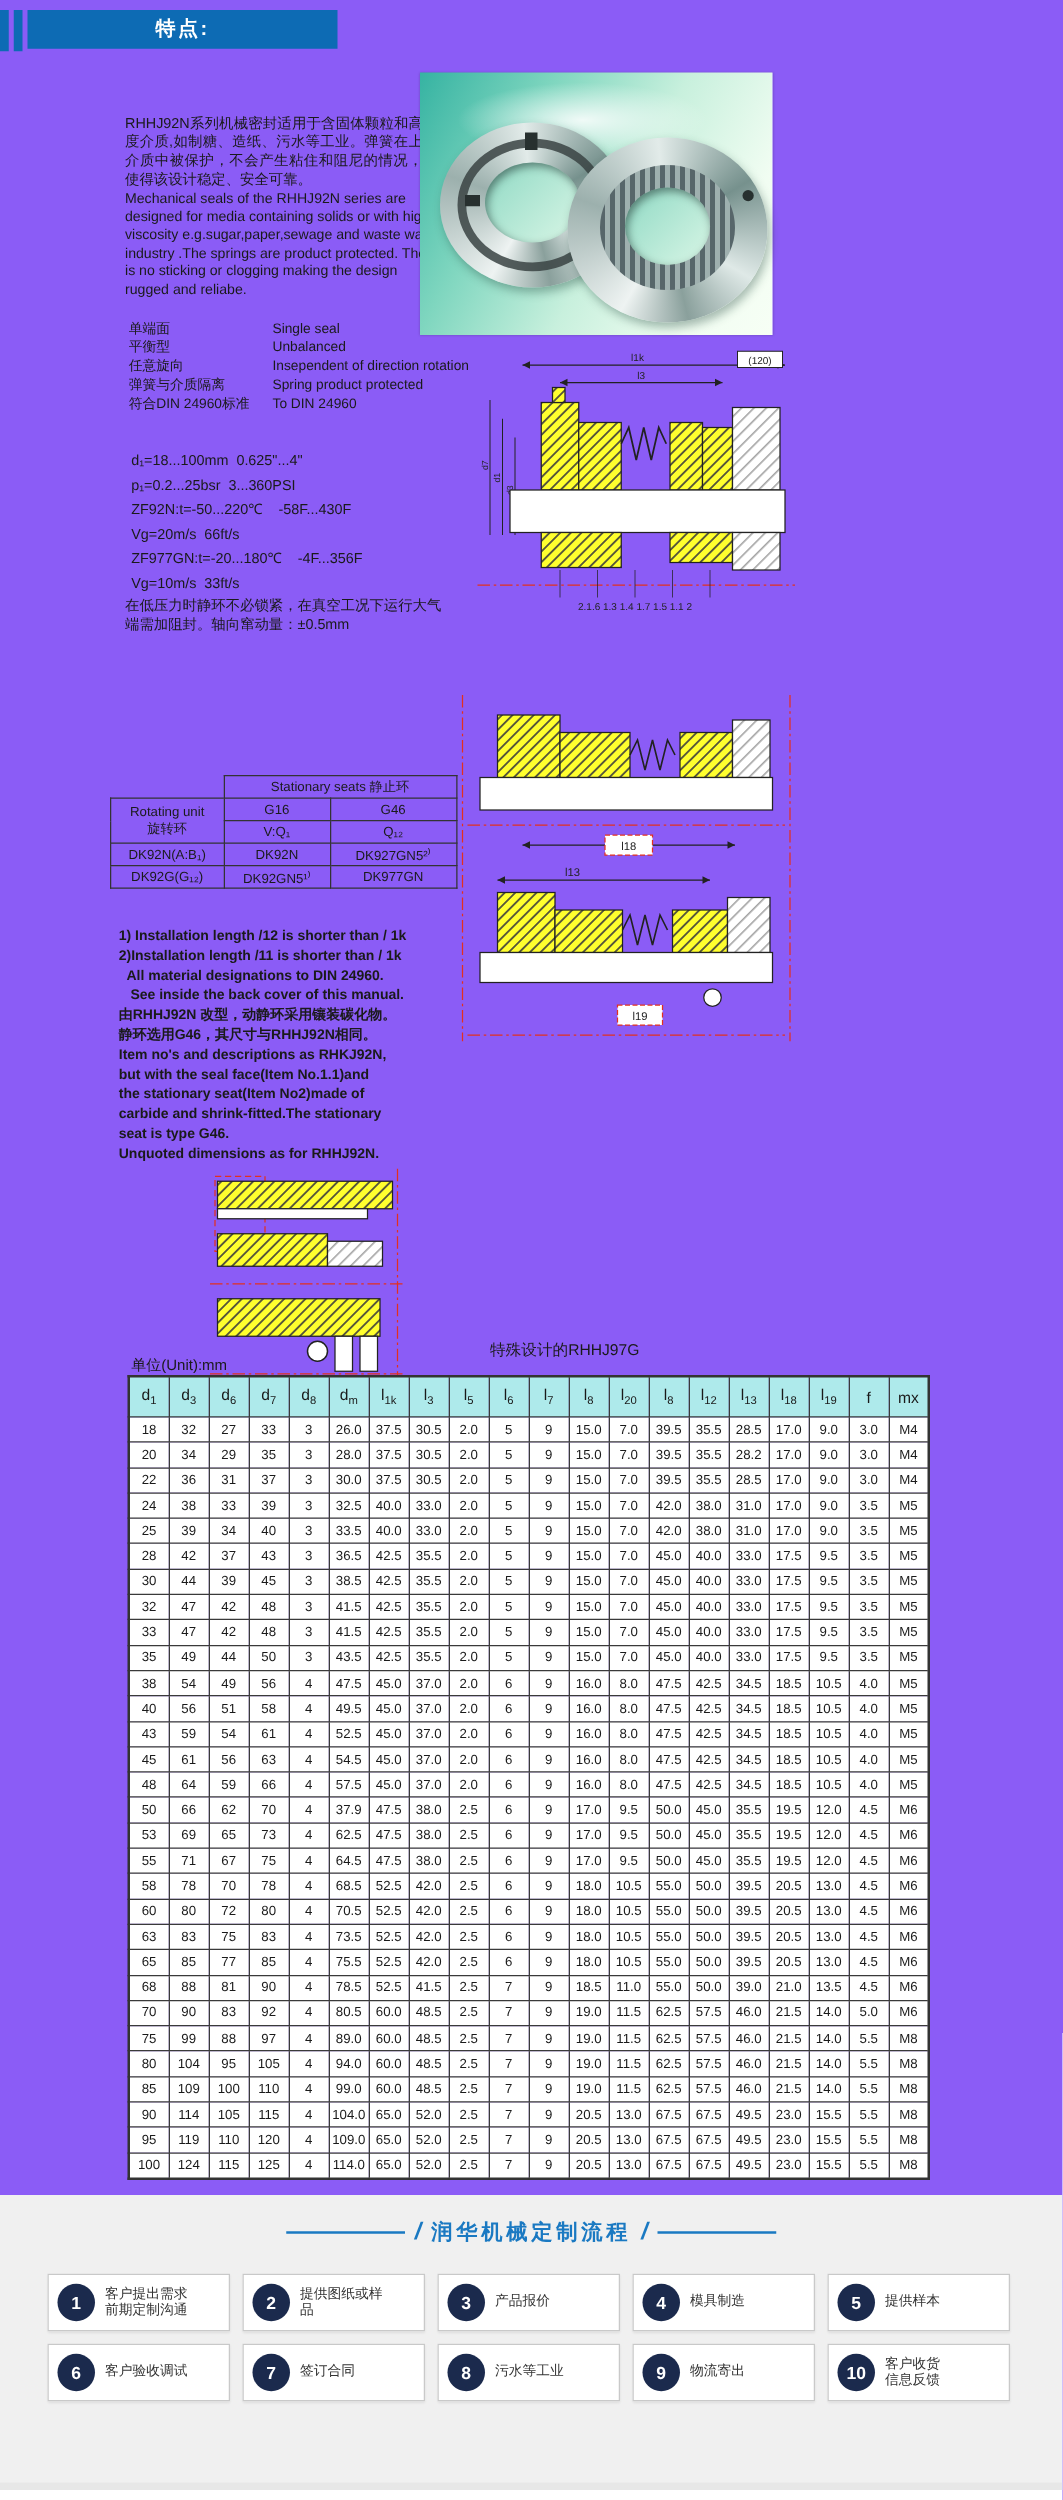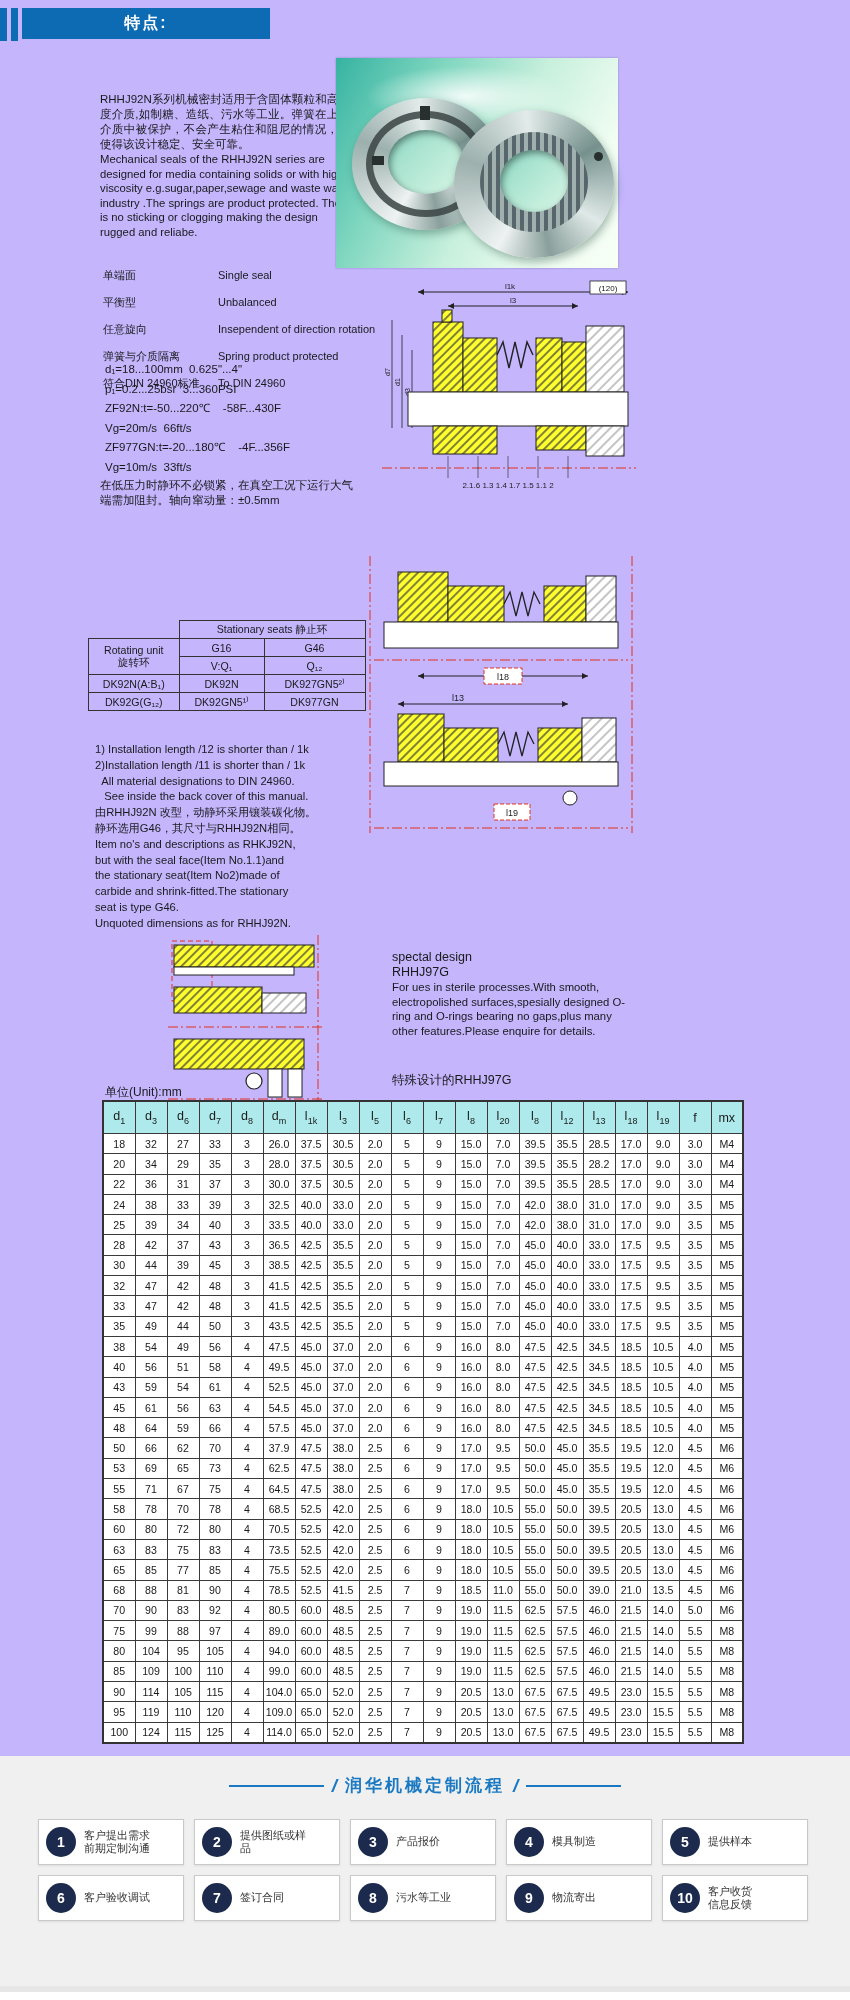--- a/index.html
+++ b/index.html
@@ -1,26 +1,26 @@
 <!DOCTYPE html>
 <html><head>
 <meta charset="utf-8">
 <style>
   html,body{margin:0;padding:0;background:#ffffff;}
-  #canvas{position:relative;width:850px;height:1992px;background:#c4b5fd;overflow:hidden;
+  #canvas{position:relative;width:850px;height:1992px;background:#8b5cf6;overflow:hidden;
           font-family:"Liberation Sans",sans-serif;color:#1a1a1a;}
   .abs{position:absolute;}
   
   .hbar{background:#0d6bb4;}
   .hmain{left:22px;top:8px;width:248px;height:31px;display:flex;align-items:center;justify-content:center;
          color:#fff;font-size:16px;font-weight:bold;letter-spacing:2px;}
   
   .cntext{font-size:11.5px;line-height:15px;text-align:justify;}
   .entext{font-size:11.3px;line-height:14.5px;}
-  .feat-row{display:flex;font-size:11px;line-height:15px;margin-top:12px;}
+  .feat-row{display:flex;font-size:11px;line-height:15px;}
   .feat-cn{width:115px;flex:0 0 115px;}
   .techline{font-size:11.5px;line-height:19.5px;white-space:pre;}
   .noteline{font-size:11.2px;line-height:15.8px;white-space:pre-wrap;}
   
   .photo{background:linear-gradient(118deg,#36b3a2 0%,#7fd6bf 28%,#c8f0dd 55%,#f1fdf2 82%,#f7fff5 100%);
          box-shadow:0 0 2px rgba(0,0,0,.25);}
   .ring{border-radius:50%;position:absolute;}
   .ring-metal{background:conic-gradient(from 210deg,#eef3f2,#9cb0ad 22%,#e2ebe9 40%,#76918d 58%,#dfe9e7 75%,#8aa09c 88%,#eef3f2);
               box-shadow:2px 4px 8px rgba(20,60,50,.35);}
   .ring-hole{background:linear-gradient(135deg,#8fd9c4,#d9f6e6);box-shadow:inset 2px 3px 7px rgba(30,50,45,.55);}
@@ -230,21 +230,21 @@
       <td>DK927GN5²⁾</td>
     </tr>
     <tr>
       <td>DK92G(G₁₂)</td>
       <td>DK92GN5¹⁾</td>
       <td>DK977GN</td>
     </tr>
   </tbody>
     </table>
 
-  <div class="abs" id="notesBlock" style="left:95px;top:742px;width:270px;">
+  <div class="abs" id="notesBlock" style="left:95px;top:742px;width:270px;font-weight:bold;">
       <div class="noteline">1) Installation length /12 is shorter than / 1k</div>
       <div class="noteline">2)Installation length /11 is shorter than / 1k</div>
       <div class="noteline">  All material designations to DIN 24960.</div>
       <div class="noteline">   See inside the back cover of this manual.</div>
       <div class="noteline">由RHHJ92N 改型，动静环采用镶装碳化物。</div>
       <div class="noteline">静环选用G46，其尺寸与RHHJ92N相同。</div>
       <div class="noteline">Item no's and descriptions as RHKJ92N,</div>
       <div class="noteline">but with the seal face(Item No.1.1)and</div>
       <div class="noteline">the stationary seat(Item No2)made of</div>
       <div class="noteline">carbide and shrink-fitted.The stationary</div>
@@ -260,25 +260,20 @@
     <rect class="blk" x="6" y="54" width="88" height="26" fill="url(#hy)"></rect>
     <rect class="blk" x="94" y="60" width="44" height="20" fill="url(#hw)"></rect>
     <line class="redline" x1="0" y1="94" x2="156" y2="94"></line>
     <rect class="blk" x="6" y="106" width="130" height="30" fill="url(#hy)"></rect>
     <rect class="blk" x="100" y="136" width="14" height="28" fill="#ffffff"></rect>
     <rect class="blk" x="120" y="136" width="14" height="28" fill="#ffffff"></rect>
     <circle cx="86" cy="148" r="8" fill="#fff" stroke="#222" stroke-width="1.2"></circle>
     <line class="redline" x1="0" y1="166" x2="156" y2="166"></line>
   </svg>
 
-  <div class="abs" style="left:392px;top:950px;width:235px;">
-    <div class="sdtitle">spectal design</div>
-    <div class="sdtitle">RHHJ97G</div>
-    <div class="sdbody">For ues in sterile processes.With smooth, electropolished surfaces,spesially designed O-ring and O-rings bearing no gaps,plus many other features.Please enquire for details.</div>
-  </div>
   <div class="abs" style="left:392px;top:1072px;font-size:12.5px;">特殊设计的RHHJ97G</div>
 
   <div class="abs" style="left:105px;top:1084px;font-size:12px;">单位(Unit):mm</div>
 
   <table class="dims abs" style="left:102px;top:1100px;">
     <thead>
         <tr id="dimHeadRow">
           <th>d<sub>1</sub></th>
           <th>d<sub>3</sub></th>
           <th>d<sub>6</sub></th>

